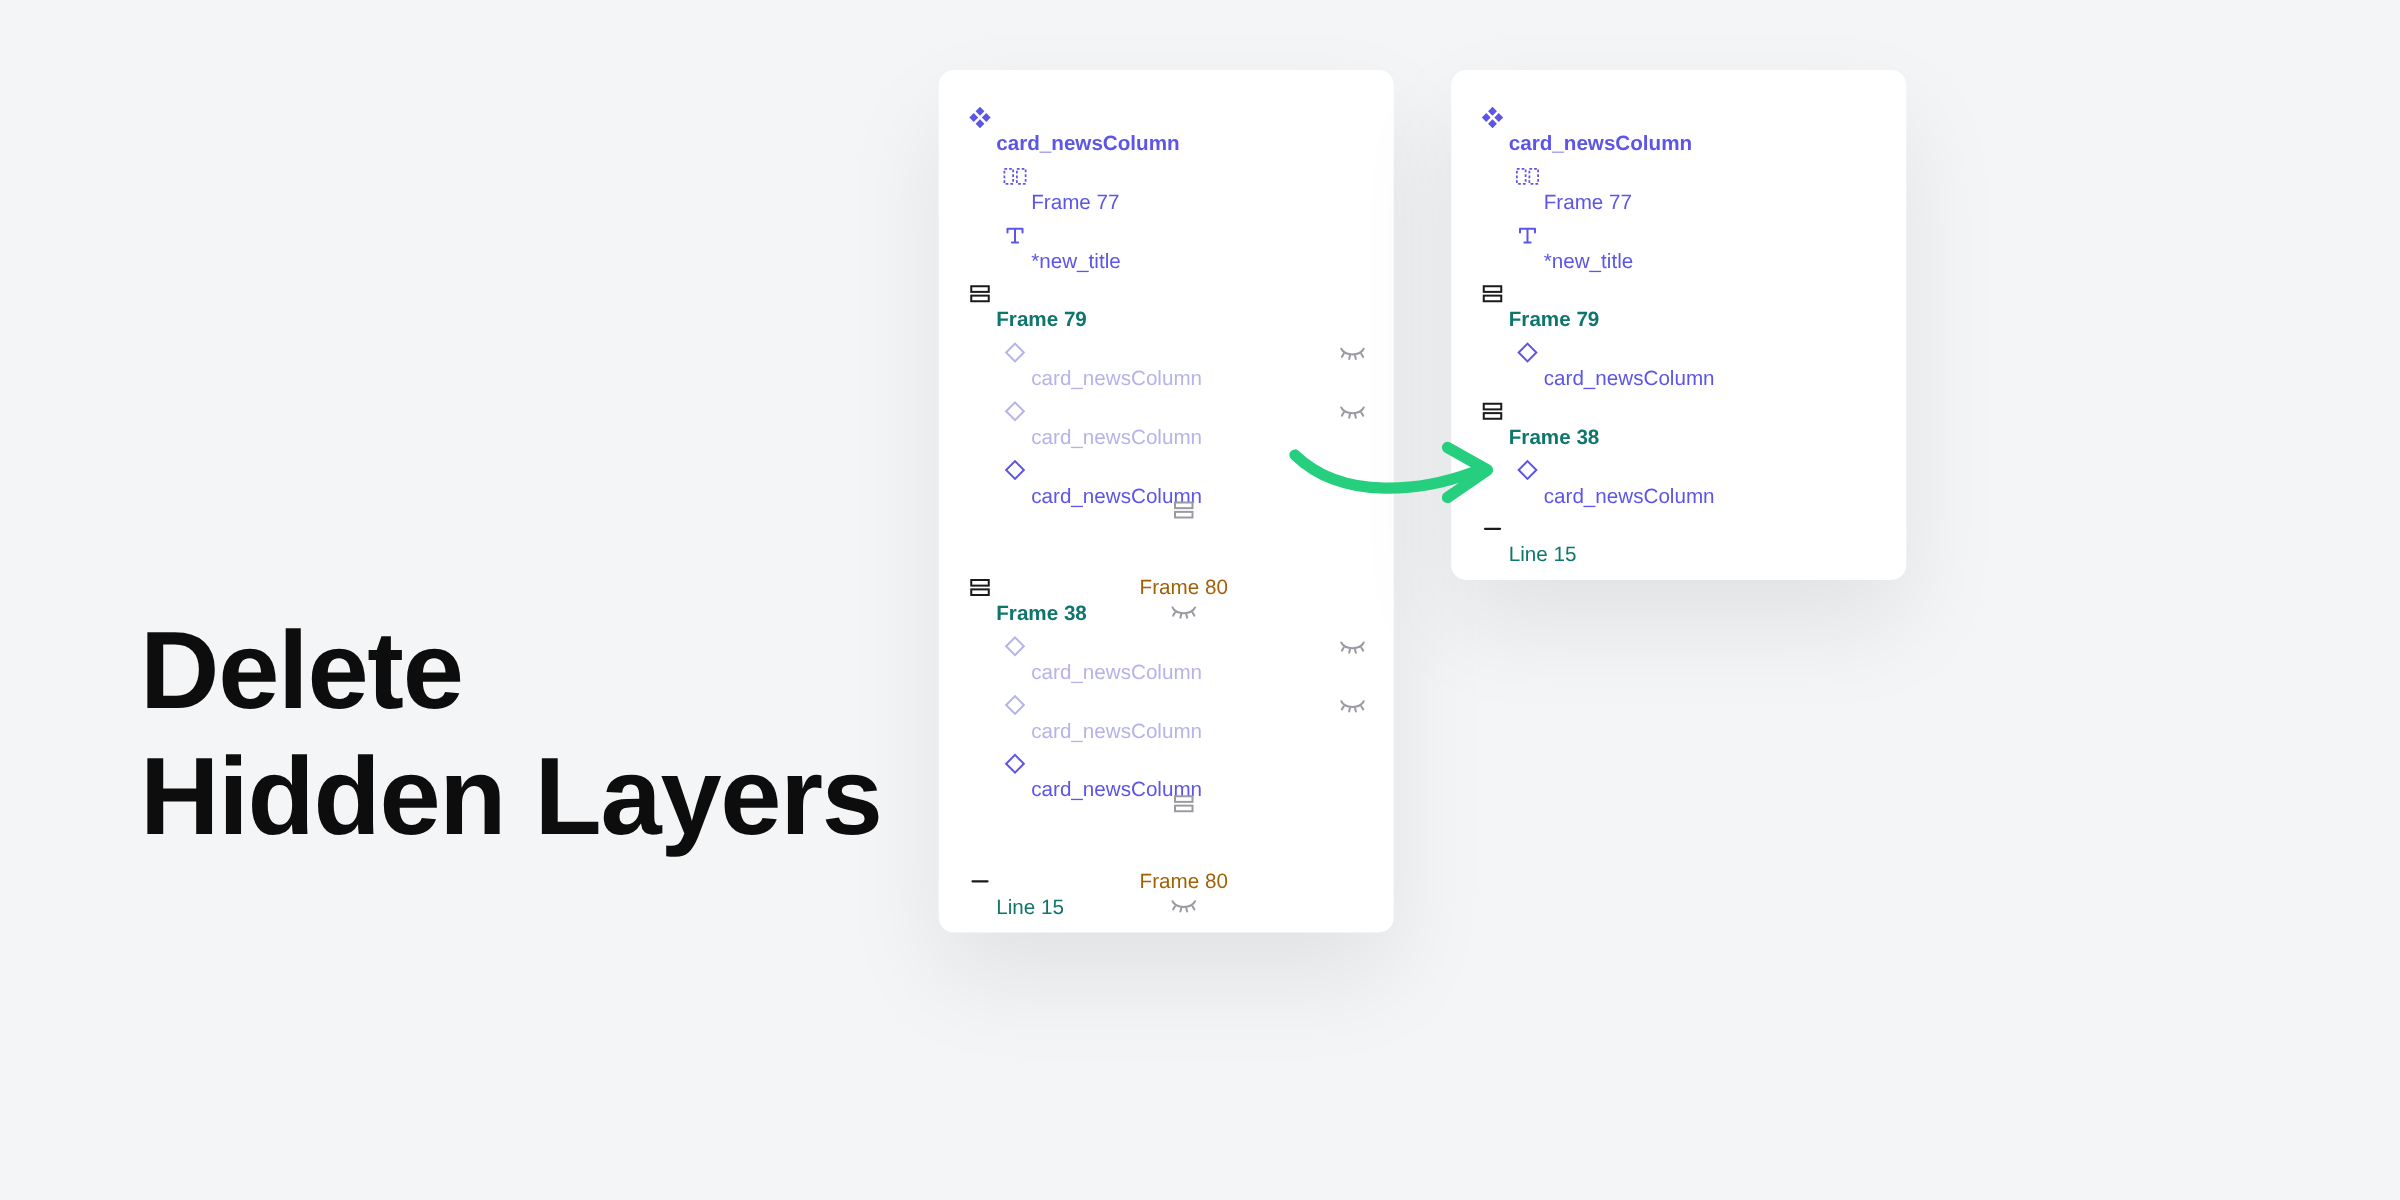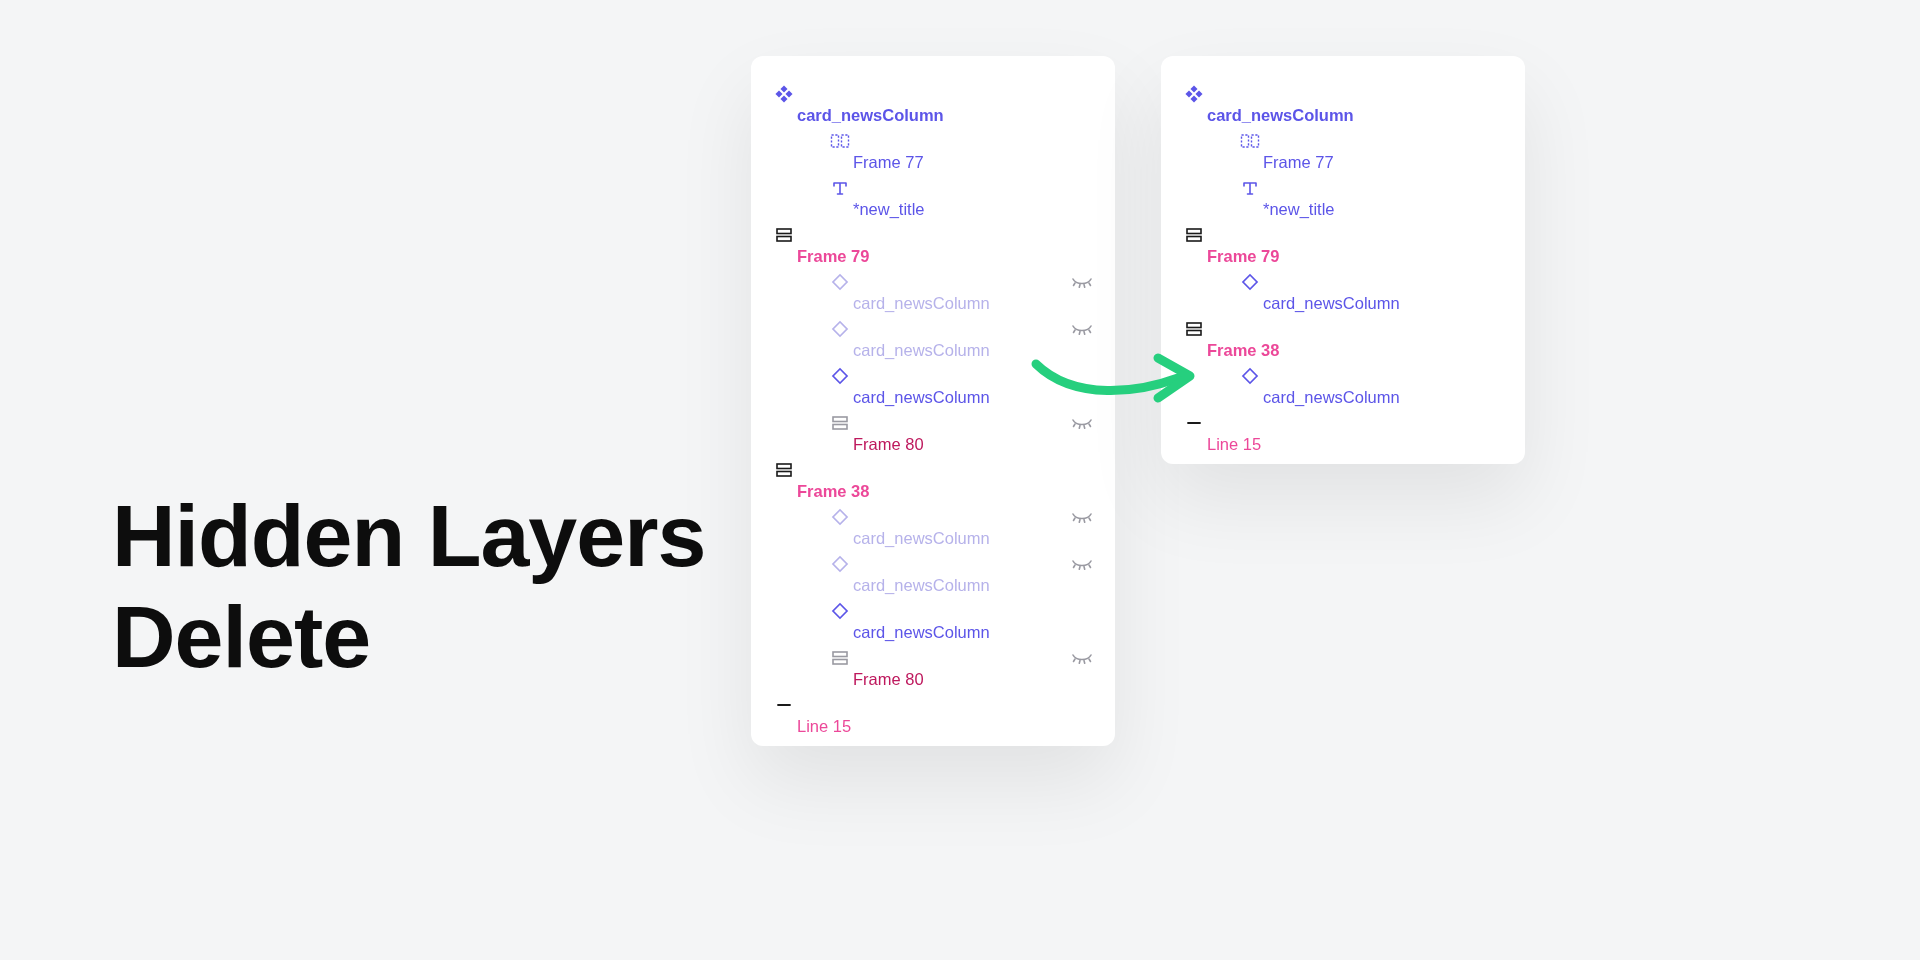--- a/index.html
+++ b/index.html
@@ -40,48 +40,48 @@
   }
   .icon-slot {
     width: 26px;
     display: flex;
     justify-content: center;
     align-items: center;
     flex-shrink: 0;
   }
   .label { flex: 1; margin-top: 44px; }
   .indent-0 { padding-left: 20px; }
-  .indent-1 { padding-left: 76px; }
+  .indent-1 { padding-left: 48px; }
   .bold { font-weight: 700; }
   .purple { color: #5c55e8; }
-  .black { color: #ec4899; }
+  .black { color: #0f766e; }
   .dim { color: #b6b2ea; }
-  .grey { color: #be185d; }
+  .grey { color: #a16207; flex-direction: column; }
   .vis-slot {
     width: 26px;
     display: flex;
     justify-content: center;
     align-items: center;
   }
   .arrow {
     position: absolute;
     left: 1030px;
     top: 350px;
     width: 170px;
     height: 60px;
     pointer-events: none;
   }
   svg { display: block; }
 </style>
 </head>
 <body>
 
 <div class="headline">
+  <div>Delete</div>
   <div>Hidden Layers</div>
-  <div>Delete</div>
 </div>
 
 <div class="panel panel-left" id="panel-before">
     <div class="row indent-0 purple bold">
       <span class="icon-slot">
         <svg width="18" height="18" viewBox="0 0 18 18">
           <rect x="6.5" y="1.5" width="5" height="5" transform="rotate(45 9 4)" fill="#5c55e8"></rect>
           <rect x="6.5" y="11.5" width="5" height="5" transform="rotate(45 9 14)" fill="#5c55e8"></rect>
           <rect x="1.5" y="6.5" width="5" height="5" transform="rotate(45 4 9)" fill="#5c55e8"></rect>
           <rect x="11.5" y="6.5" width="5" height="5" transform="rotate(45 14 9)" fill="#5c55e8"></rect>

